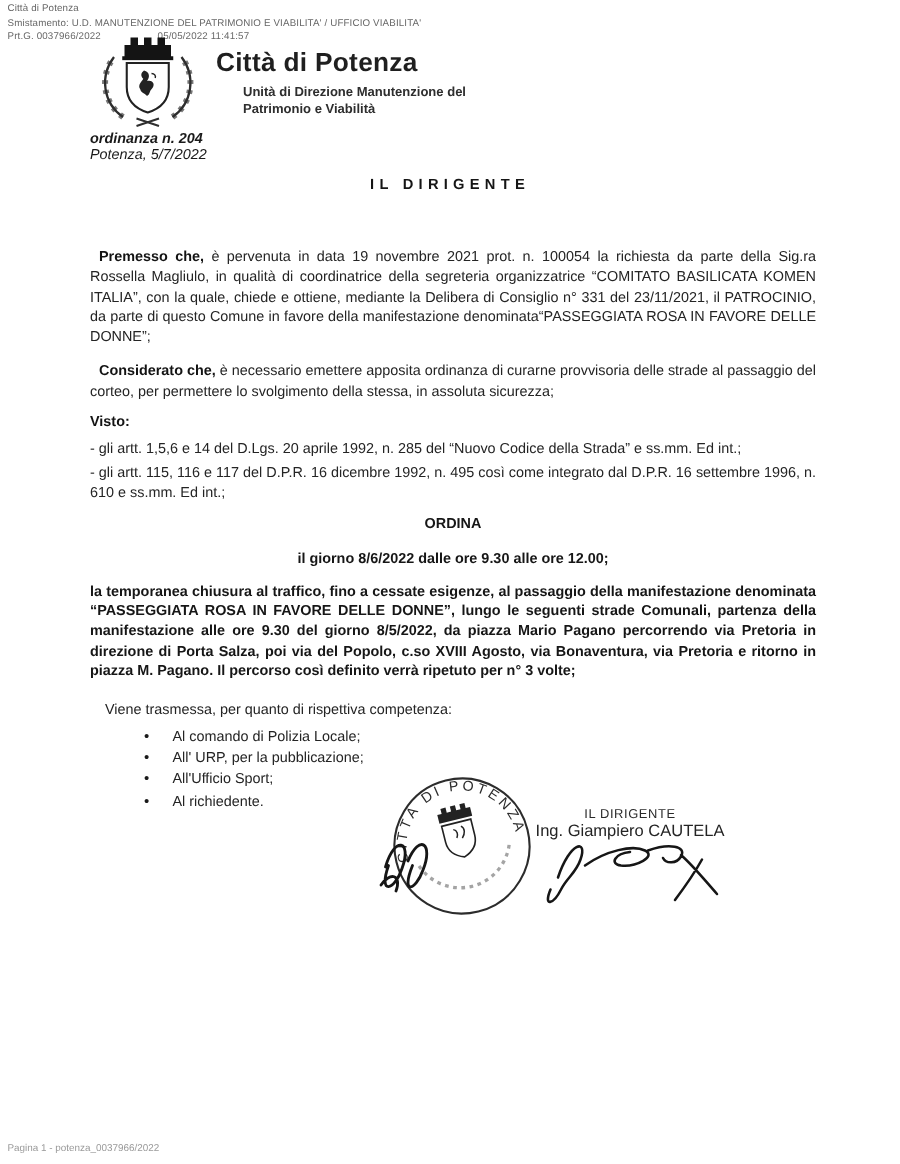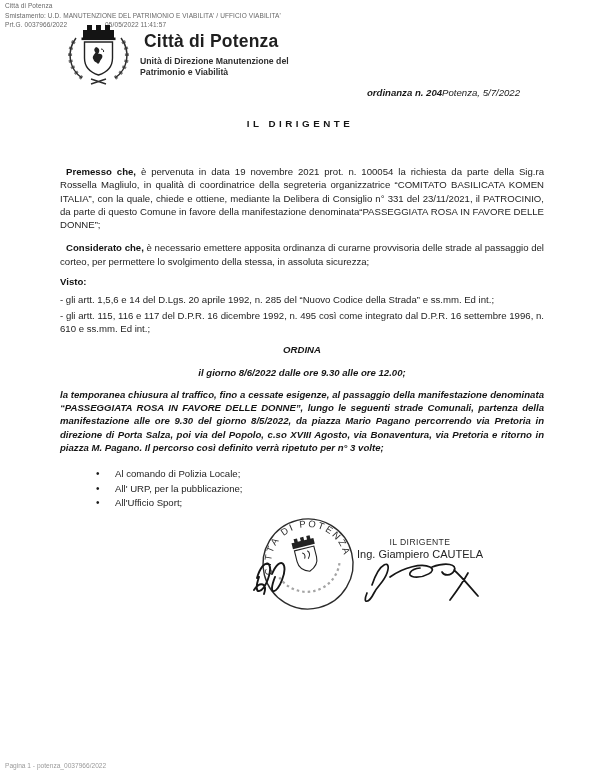--- a/index.html
+++ b/index.html
@@ -7,36 +7,36 @@
   .page {
     position:relative; width:595px; height:776px; background:#ffffff;
     font-family:"Liberation Sans", sans-serif; color:#222; overflow:hidden;
   }
   
   .meta { position:absolute; left:5px; top:1px; font-size:6.5px; line-height:9.6px; color:#676767; letter-spacing:.1px; }
   
   .logo { position:absolute; left:57px; top:22px; width:82px; height:68px; }
   
   .org-title { position:absolute; left:144px; top:31px; font-size:17.5px; font-weight:bold; color:#1f1f1f; letter-spacing:.2px; }
-  .org-sub { position:absolute; left:140px; top:56px; font-size:8.7px; font-weight:bold; line-height:11px; color:#2e2e2e; }
+  .org-sub { position:absolute; left:162px; top:56px; font-size:8.7px; font-weight:bold; line-height:11px; color:#2e2e2e; }
   
-  .ord-row { position:absolute; left:60px; top:87px; width:460px; display:flex; justify-content:flex-end; font-size:9.6px; }
+  .ord-row { position:absolute; left:60px; top:87px; width:460px; display:flex; justify-content:flex-start; font-size:9.6px;flex-direction:column; }
   .ord-no { font-weight:bold; font-style:italic; color:#1a1a1a; }
   .place-date { font-style:italic; color:#1a1a1a; }
   
   .dirigente-heading { position:absolute; left:0; top:118px; width:600px; text-align:center; font-size:9.8px; font-weight:bold; letter-spacing:3.5px; color:#151515; }
   
   .body-col { position:absolute; left:60px; top:165px; width:484px; font-size:9.6px; line-height:13.3px; color:#242424; }
   .body-col p { text-align:justify; }
   .lead-indent { text-indent:6px; }
   .mb10 { margin-bottom:10px; } .mb7 { margin-bottom:7px; } .mb5 { margin-bottom:5px; }
   .mb2 { margin-bottom:2px; } .mb8 { margin-bottom:8px; } .mb9 { margin-bottom:9px; }
   .mb13 { margin-bottom:13px; }
   b { color:#131313; }
-  .bold-par { font-weight:bold; color:#161616;font-style:italic; }
+  .bold-par { font-weight:bold; color:#161616; }
   .center { text-align:center !important; }
   .visto-label { font-weight:bold; color:#131313; }
   .trasmessa { text-indent:10px; }
   .recipients { list-style:none; margin:4px 0 0 55px; }
   .recipients li { position:relative; line-height:14.4px; }
   .recipients li::before { content:"•"; position:absolute; left:-19px; top:0; font-size:10px; color:#1a1a1a; }
   
   .stamp { position:absolute; left:250px; top:510px; width:116px; height:110px; }
   .sig-block { position:absolute; left:352px; top:537px; width:136px; text-align:center; }
   .sig-role { font-size:8.6px; color:#2a2a2a; letter-spacing:.4px; }
@@ -99,25 +99,27 @@
     <div class="visto-label mb5">Visto:</div>
     <p class="mb2">- gli artt. 1,5,6 e 14 del D.Lgs. 20 aprile 1992, n. 285 del “Nuovo Codice della Strada” e ss.mm. Ed int.;</p>
     <p class="mb8">- gli artt. 115, 116 e 117 del D.P.R. 16 dicembre 1992, n. 495 così come integrato dal D.P.R. 16 settembre 1996, n. 610 e ss.mm. Ed int.;</p>
 
     <p class="center bold-par mb9">ORDINA</p>
     <p class="center bold-par mb9">il giorno 8/6/2022 dalle ore 9.30 alle ore 12.00;</p>
 
     <p class="bold-par mb13">la temporanea chiusura al traffico, fino a cessate esigenze, al passaggio della manifestazione denominata “PASSEGGIATA ROSA IN FAVORE DELLE DONNE”, lungo le seguenti strade Comunali, partenza della manifestazione alle ore 9.30 del giorno 8/5/2022, da piazza Mario Pagano percorrendo via Pretoria in direzione di Porta Salza, poi via del Popolo, c.so XVIII Agosto, via Bonaventura, via Pretoria e ritorno in piazza M. Pagano. Il percorso così definito verrà ripetuto per n° 3 volte;</p>
 
 
+    <p class="trasmessa">Viene trasmessa, per quanto di rispettiva competenza:</p>
 
     <ul class="recipients">
       <li>Al comando di Polizia Locale;</li>
       <li>All' URP, per la pubblicazione;</li>
       <li>All'Ufficio Sport;</li>
+      <li>Al richiedente.</li>
     </ul>
   </div>
 
   <svg class="stamp" viewBox="0 0 116 110" aria-hidden="true">
     <g transform="rotate(-14 58 54)">
       <circle cx="58" cy="54" r="45" fill="none" stroke="#2c2c2c" stroke-width="1.4"></circle>
       <path id="stampArcTop" d="M 21 54 A 37 37 0 0 1 95 54" fill="none"></path>
       <text font-size="9.5" letter-spacing="2" fill="#2c2c2c" font-family="Liberation Sans, sans-serif">
         <textPath href="#stampArcTop" startOffset="50%" text-anchor="middle">CITTÀ DI POTENZA</textPath>
       </text>

